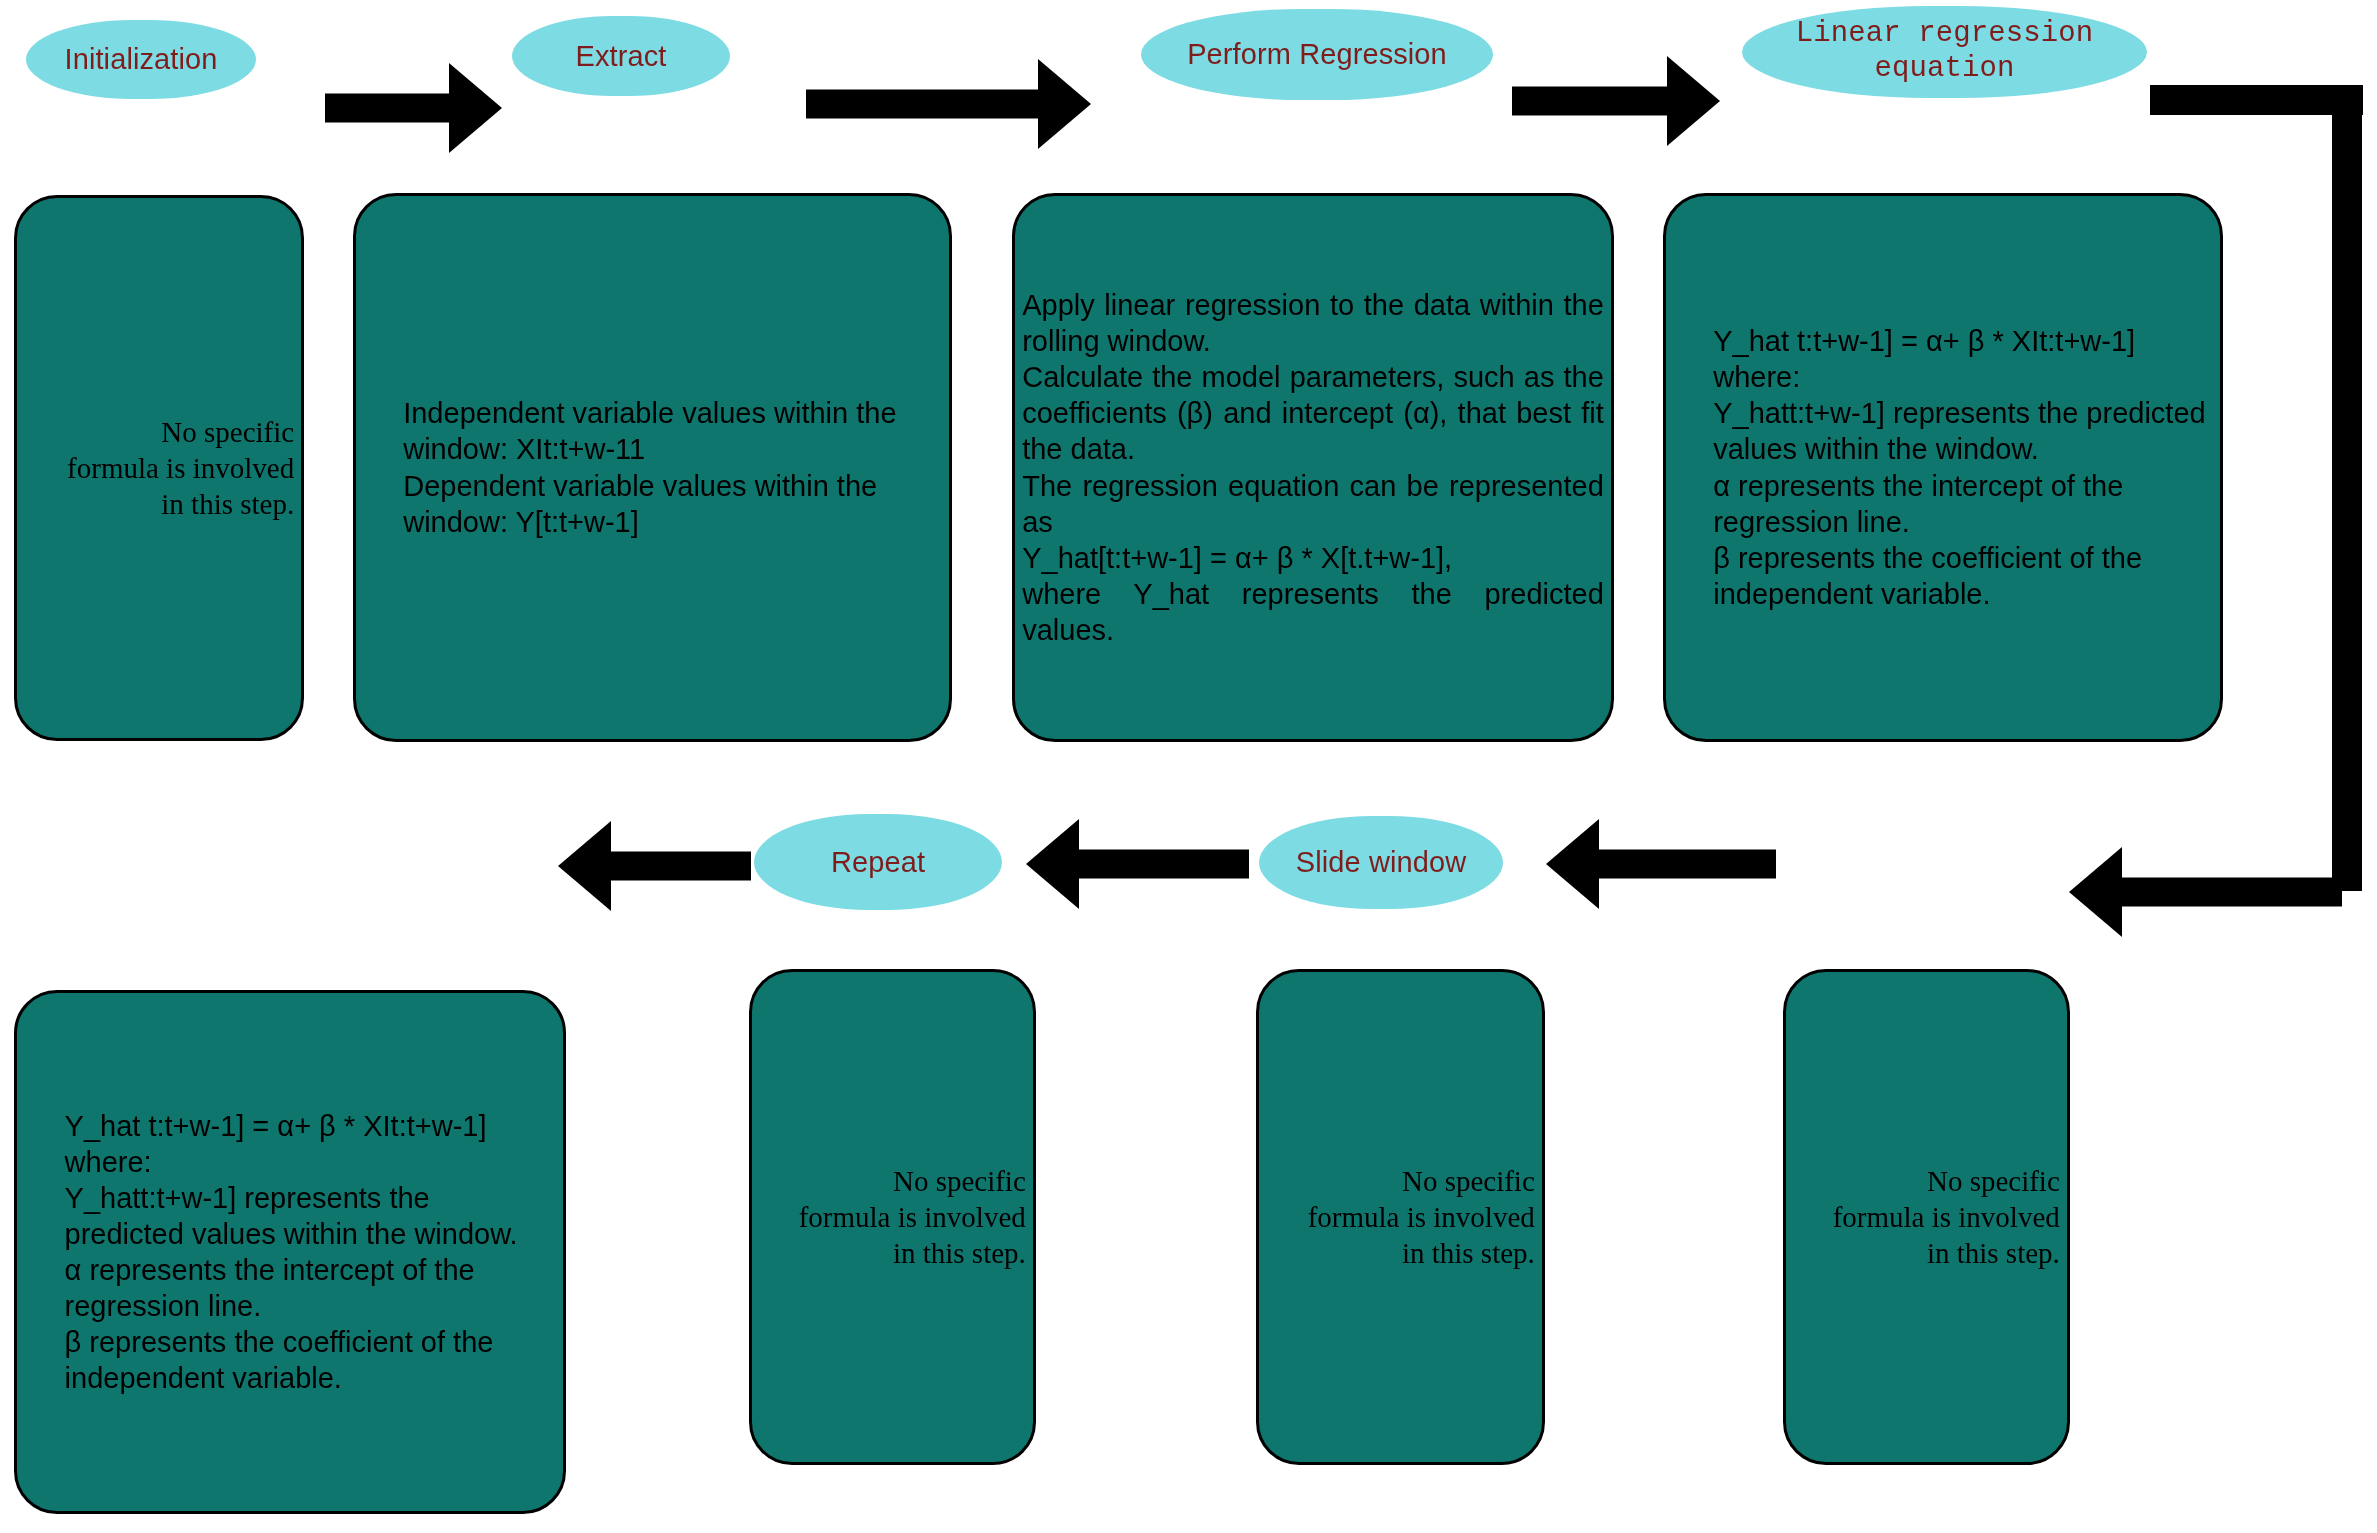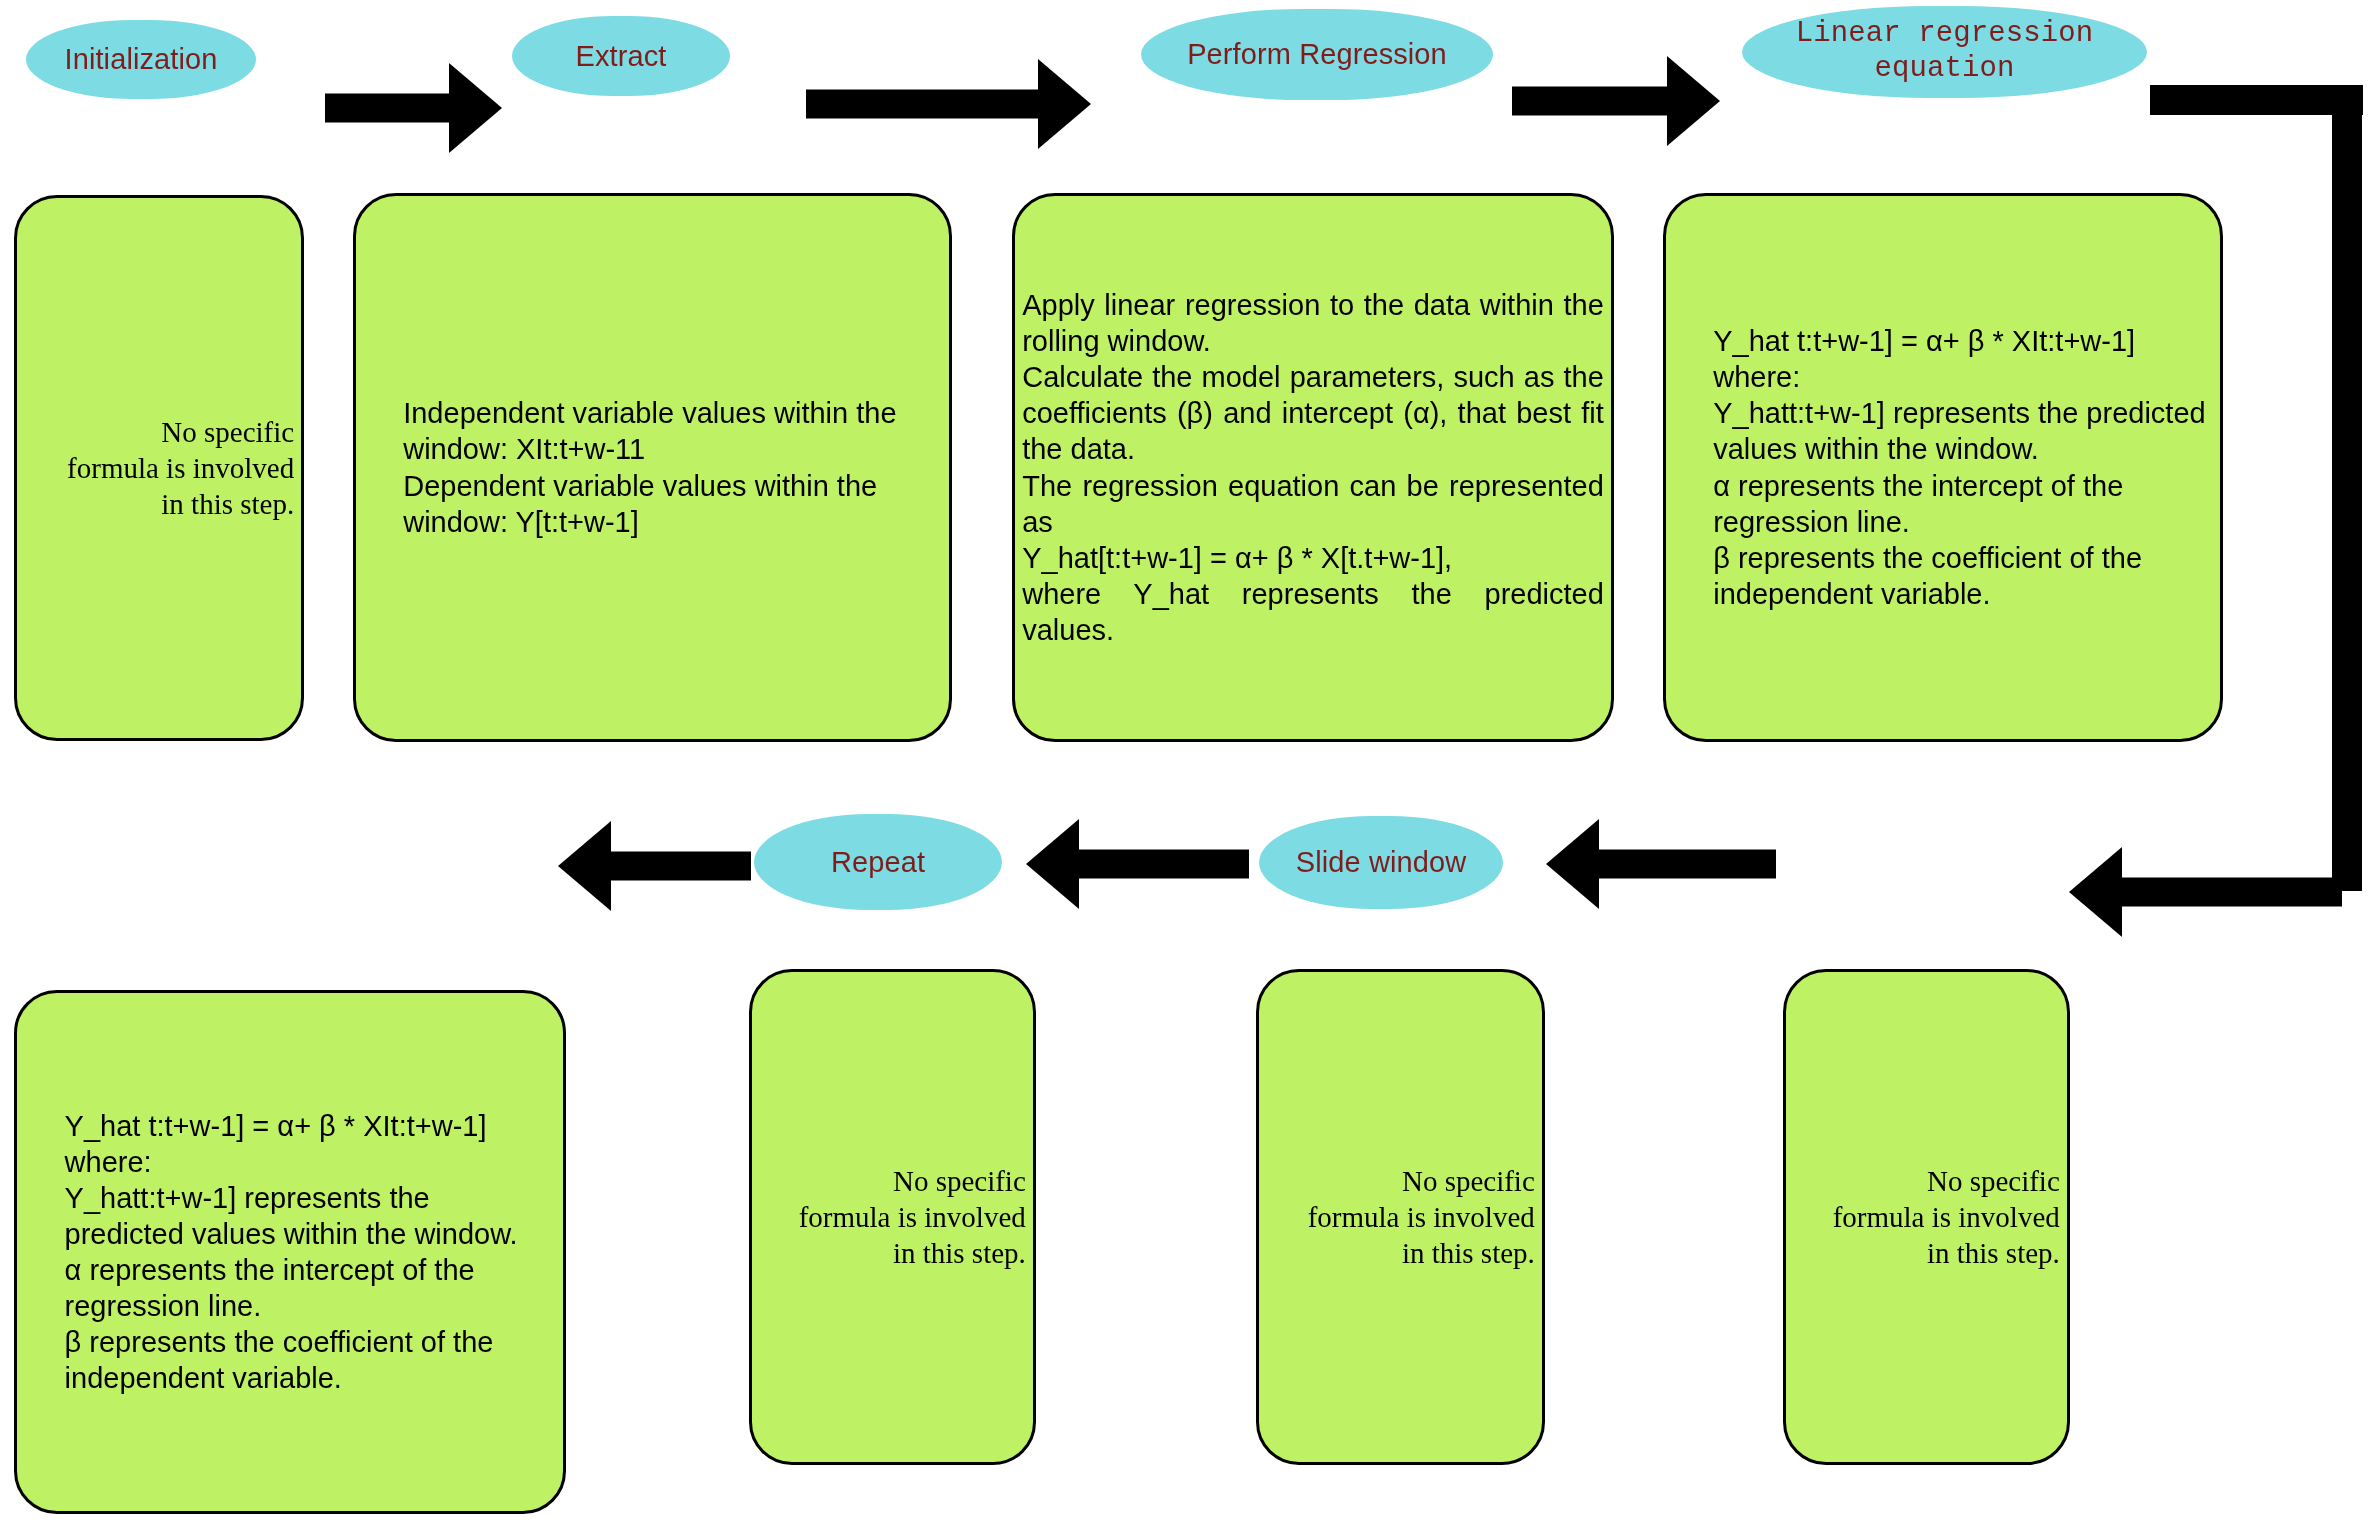--- a/index.html
+++ b/index.html
@@ -22,21 +22,21 @@
     line-height:1.18;
     color:#7f1d1d;
     padding:0 10px;
     box-sizing:border-box;
     letter-spacing:0.1px;
   }
 
   
   .card{
     position:absolute;
-    background:#bef264;
+    background:#0f766e;
     border:3.6px solid #000;
     border-radius:43px;
     box-sizing:border-box;
     display:flex;
     align-items:center;
   }
   .card .body{
     width:100%;
     padding:0 7.2px;
     font-size:29px;

